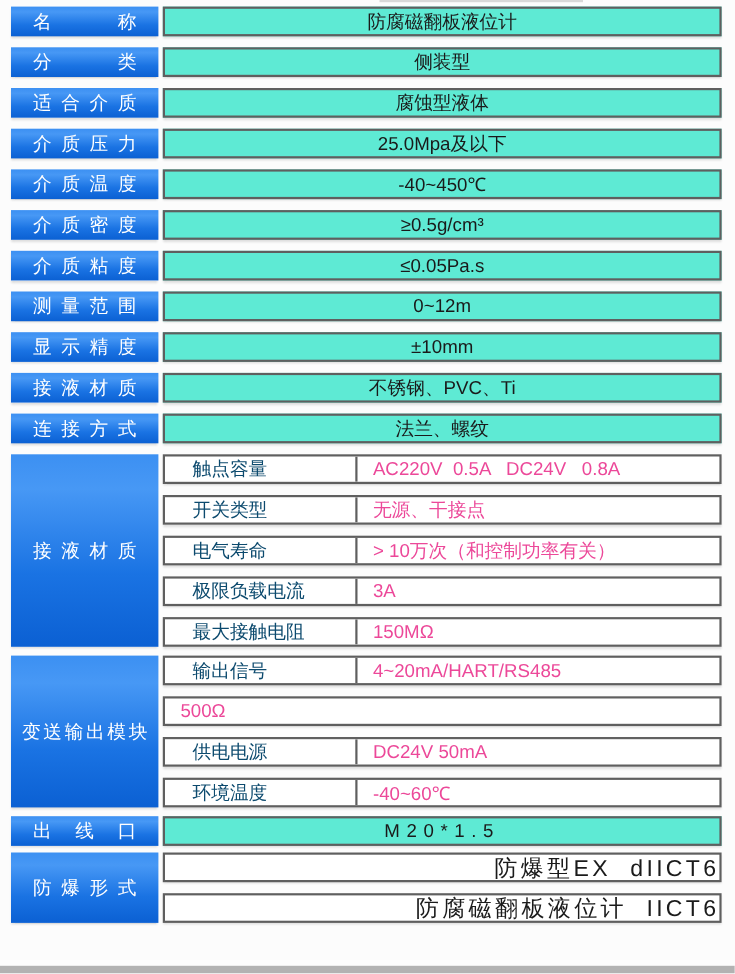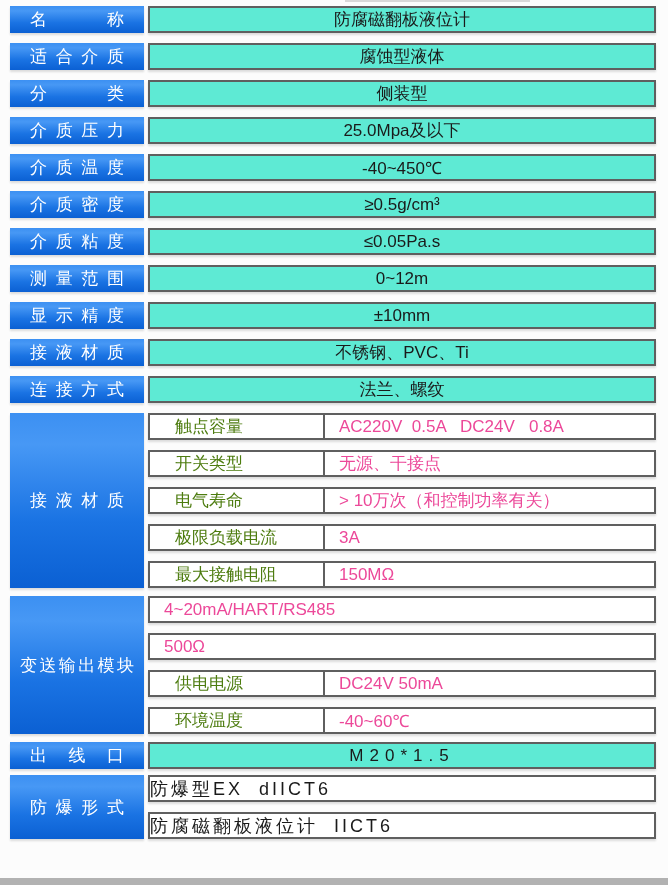--- a/index.html
+++ b/index.html
@@ -51,29 +51,29 @@
   .subrows { flex: 1; margin-left: 4px; display: flex; flex-direction: column; gap: 10px; }
   .subrow {
     height: 27px; border: 2px solid #5f5f5f; background: #ffffff;
     display: flex; align-items: stretch;
     box-shadow: 0 2px 2px rgba(0,0,0,0.13);
     overflow: hidden;
   }
   .sub-label {
     width: 175px; border-right: 2px solid #5f5f5f;
     display: flex; align-items: center; padding-left: 25px;
-    font-size: 17px; color: #4d7c0f; white-space: pre; flex-shrink: 0;
+    font-size: 17px; color: #0c4a6e; white-space: pre; flex-shrink: 0;
   }
   .sub-value {
     flex: 1; display: flex; align-items: center; padding-left: 14px;
     font-size: 17px; color: #ec4899; white-space: pre;
   }
   .subrow.center {
-    justify-content: flex-start; align-items: center;
-    font-size: 18px; color: #1a1a1a; letter-spacing: 3px; white-space: pre;
+    justify-content: flex-end; align-items: center;
+    font-size: 21px; color: #1a1a1a; letter-spacing: 3px; white-space: pre;
   }
 
   .band.mb8 { margin-bottom: 8px; }
   .band.mb6 { margin-bottom: 6px; }
   .band.mb0 { margin-bottom: 0; }
 
   .bottom-strip {
     position: absolute; left: 0; bottom: 0;
     width: 668px; height: 7px; background: #b2b2b2;
   }
@@ -87,30 +87,30 @@
 
   <div class="band row-band">
     <div class="blue-label">
         <span>名称</span>
       </div>
     <div class="value-cell"><span>防腐磁翻板液位计</span></div>
   </div>
 
   <div class="band row-band">
     <div class="blue-label">
+        <span>分类</span>
+      </div>
+    <div class="value-cell"><span>侧装型</span></div>
+  </div>
+
+  <div class="band row-band">
+    <div class="blue-label">
         <span>适合介质</span>
       </div>
     <div class="value-cell"><span>腐蚀型液体</span></div>
-  </div>
-
-  <div class="band row-band">
-    <div class="blue-label">
-        <span>分类</span>
-      </div>
-    <div class="value-cell"><span>侧装型</span></div>
   </div>
 
   <div class="band row-band">
     <div class="blue-label">
         <span>介质压力</span>
       </div>
     <div class="value-cell"><span>25.0Mpa及以下</span></div>
   </div>
 
   <div class="band row-band">
@@ -189,20 +189,21 @@
       </div>
     </div>
   </div>
 
   <div class="band mb8">
     <div class="blue-label tight">
         <span>变送输出模块</span>
       </div>
     <div class="subrows">
       <div class="subrow">
+        <div class="sub-label"><span>输出信号</span></div>
         <div class="sub-value"><span>4~20mA/HART/RS485</span></div>
       </div>
       <div class="subrow">
         <div class="sub-value"><span>500Ω</span></div>
       </div>
       <div class="subrow">
         <div class="sub-label"><span>供电电源</span></div>
         <div class="sub-value"><span>DC24V 50mA</span></div>
       </div>
       <div class="subrow">

